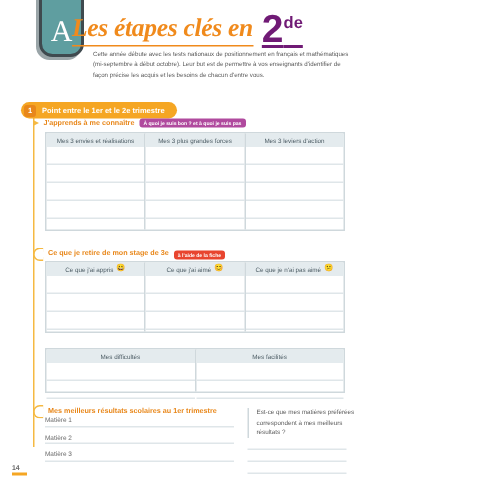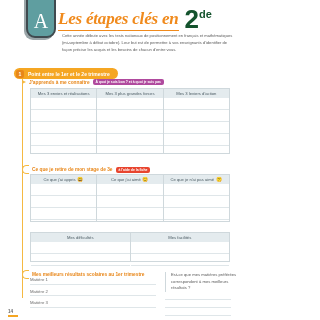--- a/index.html
+++ b/index.html
@@ -24,36 +24,36 @@
   .tab-letter{
     font-family:"Liberation Serif",serif;
     font-size:20px;color:#ffffff;line-height:1;
     padding-bottom:5px;font-weight:400;
   }
   .tab-shadow{
     position:absolute;left:24px;top:-4px;width:30px;height:44px;
     background:#9aa5a8;border-radius:4px 4px 9px 9px;z-index:-1;
   }
   .title-wrap{
-    position:absolute;left:58px;top:8px;right:4px;
+    position:absolute;left:48px;top:8px;right:4px;
     display:flex;align-items:center;
   }
   .title{
     font-family:"Liberation Serif",serif;
     font-style:italic;font-weight:bold;
     font-size:17px;color:#f08a1c;
     letter-spacing:-.2px;
     border-bottom:1.5px solid #f08a1c;
     padding-bottom:1px;
     white-space:nowrap;
   }
   .grade{
     font-family:"Liberation Sans",sans-serif;
-    font-weight:bold;font-size:26px;color:#14532d;
-    margin-left:6px;line-height:.9;
+    font-weight:bold;font-size:26px;color:#701a75;
+    margin-left:6px;line-height:.9;text-decoration:underline;
   }
   .grade sup{font-size:11px;font-weight:bold;vertical-align:super;}
   .intro{
     position:absolute;left:62px;top:33px;right:6px;
     font-size:4.1px;line-height:1.65;color:#5a5a5a;
   }
 
   
   .spine{
     position:absolute;left:22px;top:70px;width:1.4px;height:228px;

